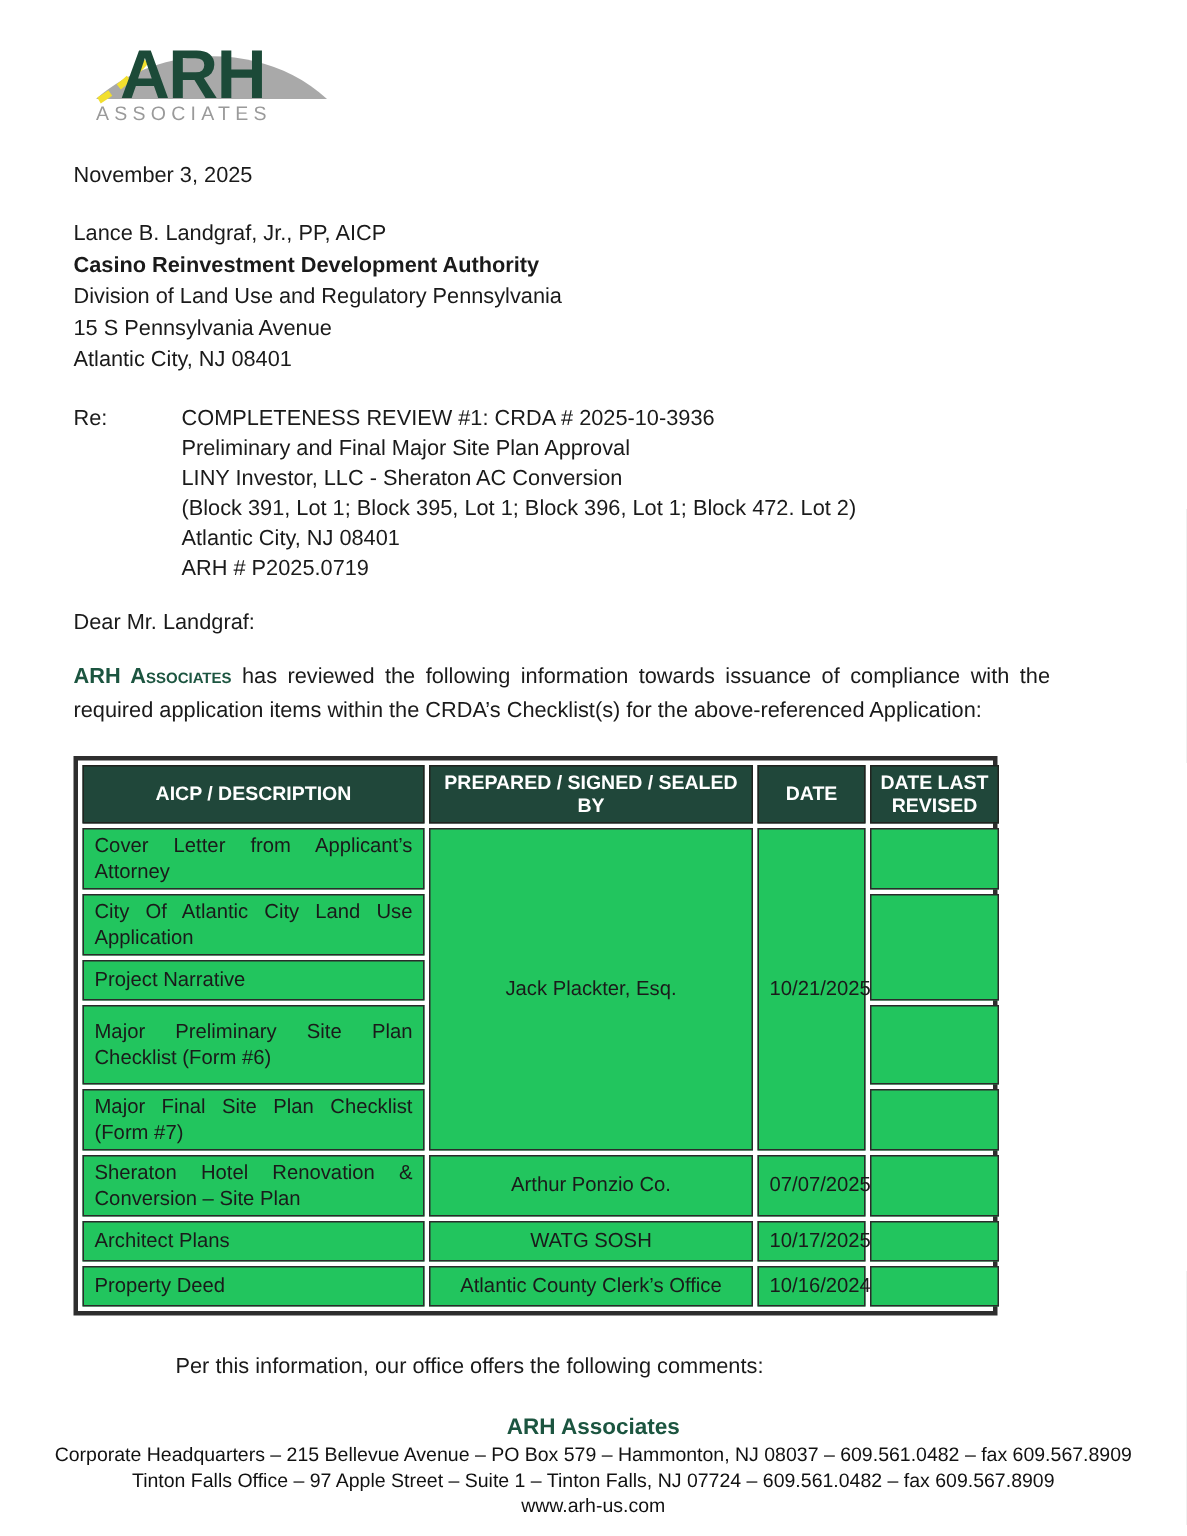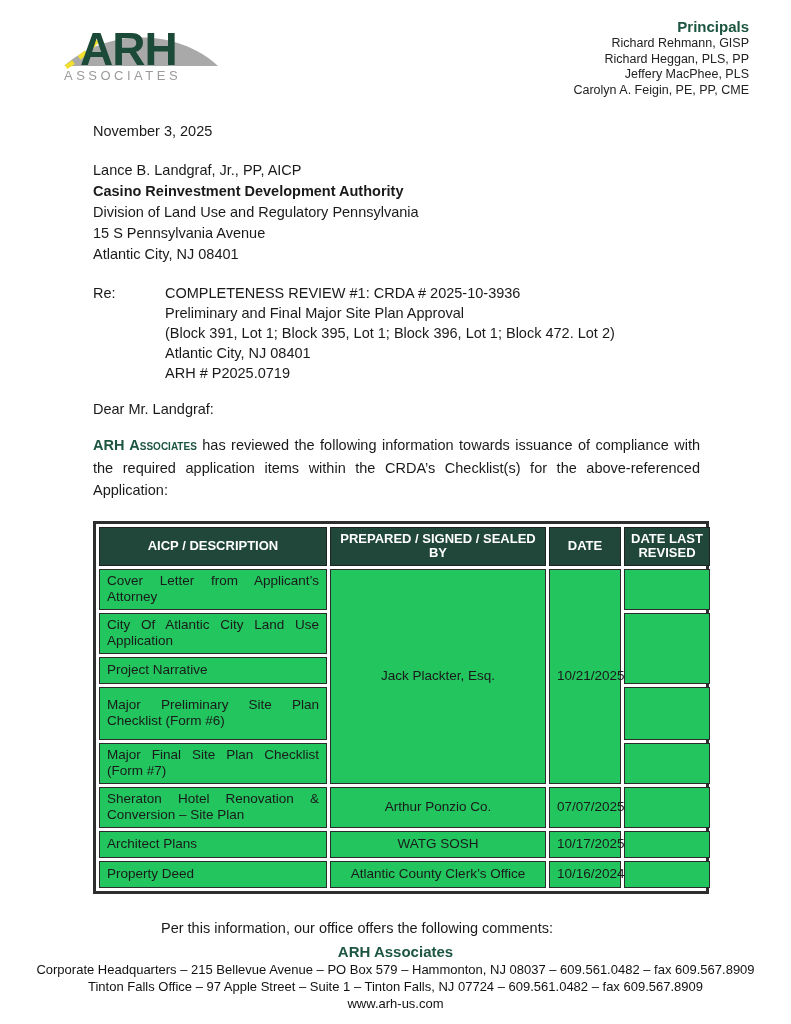--- a/index.html
+++ b/index.html
@@ -31,21 +31,21 @@
     font-size: 15px;
     line-height: 18px;
   }
   .principal-name {
     font-size: 12.5px;
     line-height: 15.5px;
     color: #222;
   }
 
   
-  .content { padding: 0 91px 0 93px; font-size: 14.5px; }
+  .content { padding: 0 91px 0 49px; font-size: 14.5px; }
 
   .date-line { margin-top: 24px; line-height: 19px; }
 
   .recipient { margin-top: 19px; line-height: 21px; }
   .recipient .org { font-weight: bold; }
 
   .re-block { margin-top: 18px; display: flex; }
   .re-label { width: 72px; flex: 0 0 72px; line-height: 20px; }
   .re-lines div { line-height: 20px; }
 
@@ -128,46 +128,40 @@
 
   <div class="letterhead">
     <div class="logo">
       <svg viewBox="0 0 158 68" width="158" height="68">
         <path d="M2,50 C45,12 115,12 156,50 Z" fill="#a9a9a9"></path>
         <path d="M4,51 Q22,40 36,24" stroke="#f2df2e" stroke-width="4.5" fill="none" stroke-dasharray="9 7"></path>
         <text x="18" y="49" font-size="46" font-weight="bold" fill="#1c4a38" style="letter-spacing:-1px; font-family:'Liberation Sans',sans-serif;">ARH</text>
         <text x="2" y="64" font-size="13" fill="#9a9a9a" style="letter-spacing:3.5px; font-family:'Liberation Sans',sans-serif;">ASSOCIATES</text>
       </svg>
     </div>
-    <div class="principals">
-      <div class="principals-title">Principals</div>
-      <div class="principal-name">Richard Rehmann, GISP</div>
-      <div class="principal-name">Richard Heggan, PLS, PP</div>
-      <div class="principal-name">Jeffery MacPhee, PLS</div>
-      <div class="principal-name">Carolyn A. Feigin, PE, PP, CME</div>
-    </div>
   </div>
 
   <div class="content">
 
     <div class="date-line">November 3, 2025</div>
 
     <div class="recipient">
       <div>Lance B. Landgraf, Jr., PP, AICP</div>
       <div class="org">Casino Reinvestment Development Authority</div>
       <div>Division of Land Use and Regulatory Pennsylvania</div>
       <div>15 S Pennsylvania Avenue</div>
       <div>Atlantic City, NJ 08401</div>
     </div>
 
     <div class="re-block">
       <div class="re-label">Re:</div>
       <div class="re-lines">
         <div>COMPLETENESS REVIEW #1: CRDA # 2025-10-3936</div>
         <div>Preliminary and Final Major Site Plan Approval</div>
+        <div>LINY Investor, LLC - Sheraton AC Conversion</div>
         <div>(Block 391, Lot 1; Block 395, Lot 1; Block 396, Lot 1; Block 472. Lot 2)</div>
         <div>Atlantic City, NJ 08401</div>
         <div>ARH # P2025.0719</div>
       </div>
     </div>
 
     <div class="salutation">Dear Mr. Landgraf:</div>
 
     <p class="body-para"><span class="company-name">ARH Associates</span><span> has reviewed the following information towards issuance of compliance with the required application items within the CRDA’s Checklist(s) for the above-referenced Application:</span></p>
 

